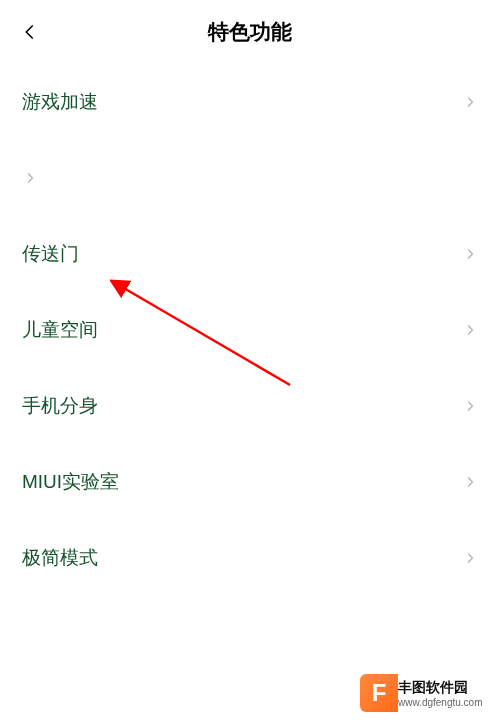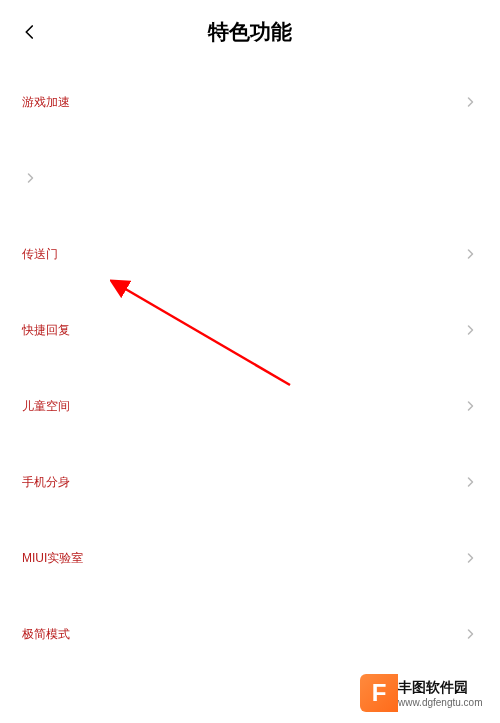--- a/index.html
+++ b/index.html
@@ -42,22 +42,22 @@
       padding: 0 22px;
     }
     .list-item {
       display: flex;
       align-items: center;
       justify-content: space-between;
       height: 76px;
       cursor: pointer;
     }
     .item-label {
-      font-size: 12px;
-      color: #b91c1c;
+      font-size: 19px;
+      color: #14532d;
     }
     .chevron-icon {
       width: 16px;
       height: 16px;
       display: flex;
       align-items: center;
       justify-content: center;
     }
     .arrow-overlay {
       position: absolute;
@@ -133,28 +133,20 @@
   </div>
   <div class="list-item">
     <span class="item-label">传送门</span>
     <span class="chevron-icon">
       <svg width="12" height="12" viewBox="0 0 24 24" fill="none">
           <path d="M9 4 L17 12 L9 20" stroke="#b8b8b8" stroke-width="3" stroke-linecap="round" stroke-linejoin="round"></path>
         </svg>
     </span>
   </div>
   <div class="list-item">
-    <span class="item-label">快捷回复</span>
-    <span class="chevron-icon">
-      <svg width="12" height="12" viewBox="0 0 24 24" fill="none">
-          <path d="M9 4 L17 12 L9 20" stroke="#b8b8b8" stroke-width="3" stroke-linecap="round" stroke-linejoin="round"></path>
-        </svg>
-    </span>
-  </div>
-  <div class="list-item">
     <span class="item-label">儿童空间</span>
     <span class="chevron-icon">
       <svg width="12" height="12" viewBox="0 0 24 24" fill="none">
           <path d="M9 4 L17 12 L9 20" stroke="#b8b8b8" stroke-width="3" stroke-linecap="round" stroke-linejoin="round"></path>
         </svg>
     </span>
   </div>
   <div class="list-item">
     <span class="item-label">手机分身</span>
     <span class="chevron-icon">

